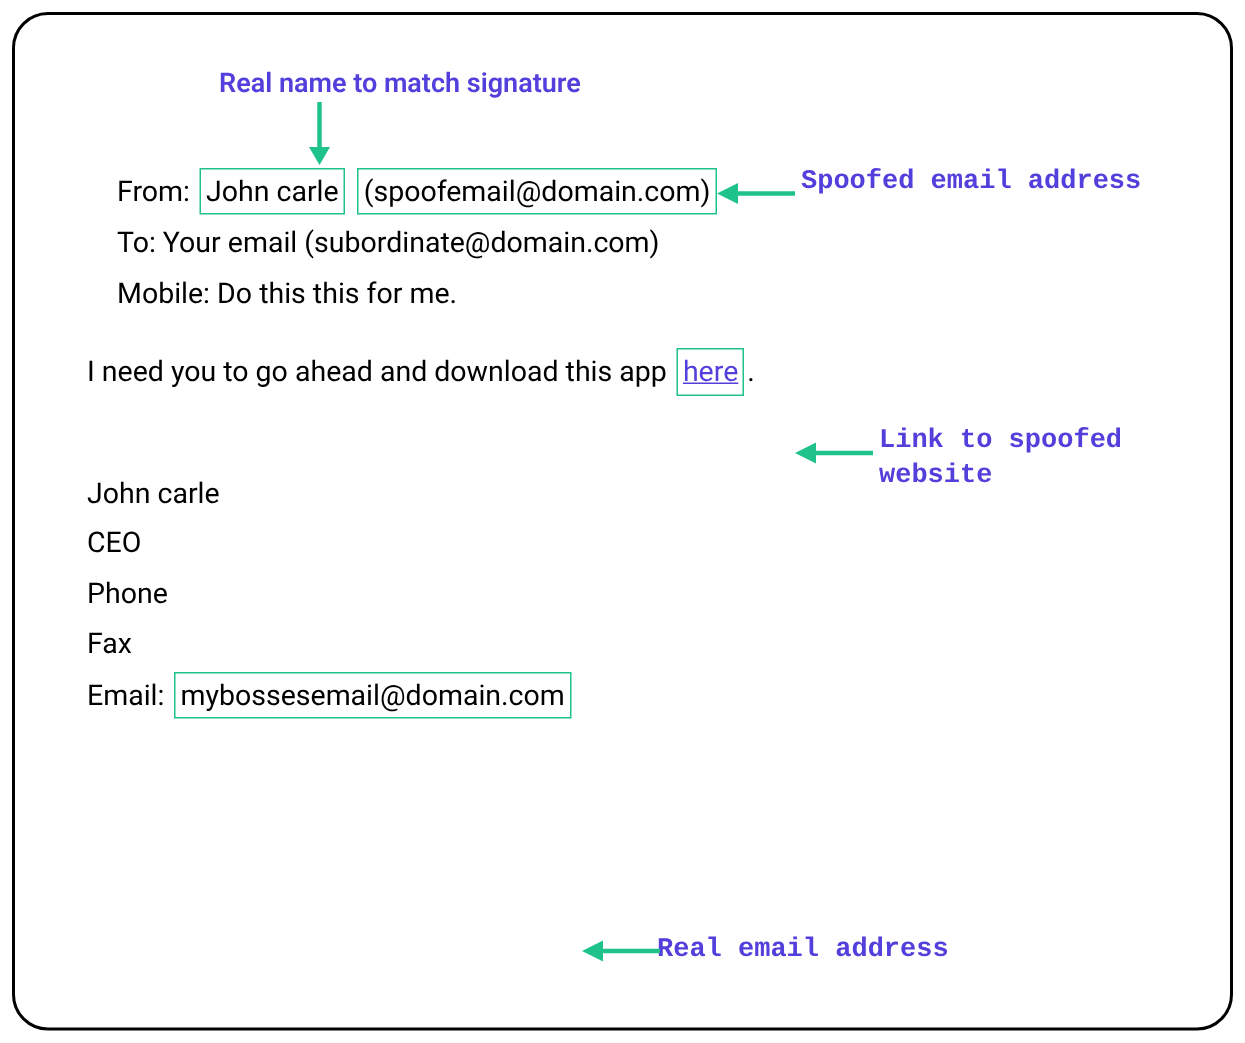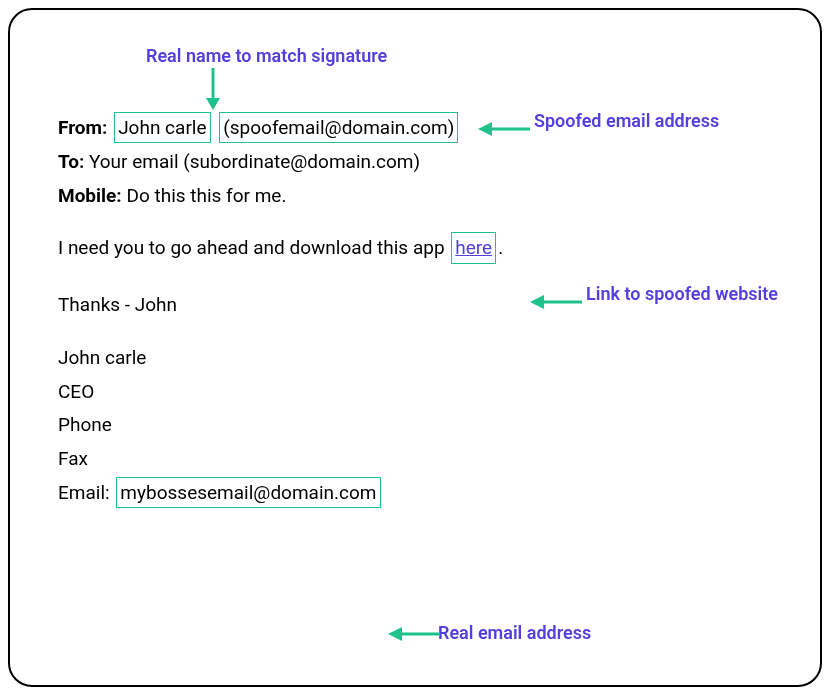--- a/index.html
+++ b/index.html
@@ -28,33 +28,34 @@
       font-size: 18px;
     }
     .arrow-down {
       position: absolute;
       left: 192px;
       top: 56px;
     }
     .arrow-down svg { display: block; }
     .headers { margin-top: 62px; }
     .hrow { margin-bottom: 4px; position: relative; }
-    .label { font-weight: 700; }
+    .label { font-weight: 400; margin-left: 20px; }
     .highlight {
       display: inline-block;
       border: 1.5px solid #1fc28a;
       padding: 0 3px;
       margin: 0 2px;
     }
     .ann-right {
       position: absolute;
       color: #5340dc;
       font-weight: 600;
       font-size: 18px;
       line-height: 1.25;
+      font-family: Liberation Mono, monospace;
     }
     .ann-right-1 { left: 524px; top: 100px; width: 230px; }
     .ann-right-2 { left: 576px; top: 273px; width: 200px; }
     .ann-right-3 { left: 428px; top: 612px; }
     .arr-left {
       position: absolute;
     }
     .arr-left svg { display: block; }
     .arr-left-1 { left: 468px; top: 110px; }
     .arr-left-2 { left: 520px; top: 283px; }
@@ -106,21 +107,20 @@
       <polygon points="0,9 14,2 14,16" fill="#1fc28a"></polygon>
     </svg>
   </div>
 
   <div class="body-block">
     <div class="body-line">
       <span>I need you to go ahead and download this app</span>
       <span class="highlight"><span class="link">here</span></span><span>.</span>
     </div>
     <div class="gap"></div>
-    <div class="body-line">Thanks - John</div>
   </div>
 
   <div class="ann-right ann-right-2">Link to spoofed website</div>
   <div class="arr-left arr-left-2">
     <svg width="54" height="18" viewBox="0 0 54 18">
       <line x1="52" y1="9" x2="12" y2="9" stroke="#1fc28a" stroke-width="3"></line>
       <polygon points="0,9 14,2 14,16" fill="#1fc28a"></polygon>
     </svg>
   </div>
 

